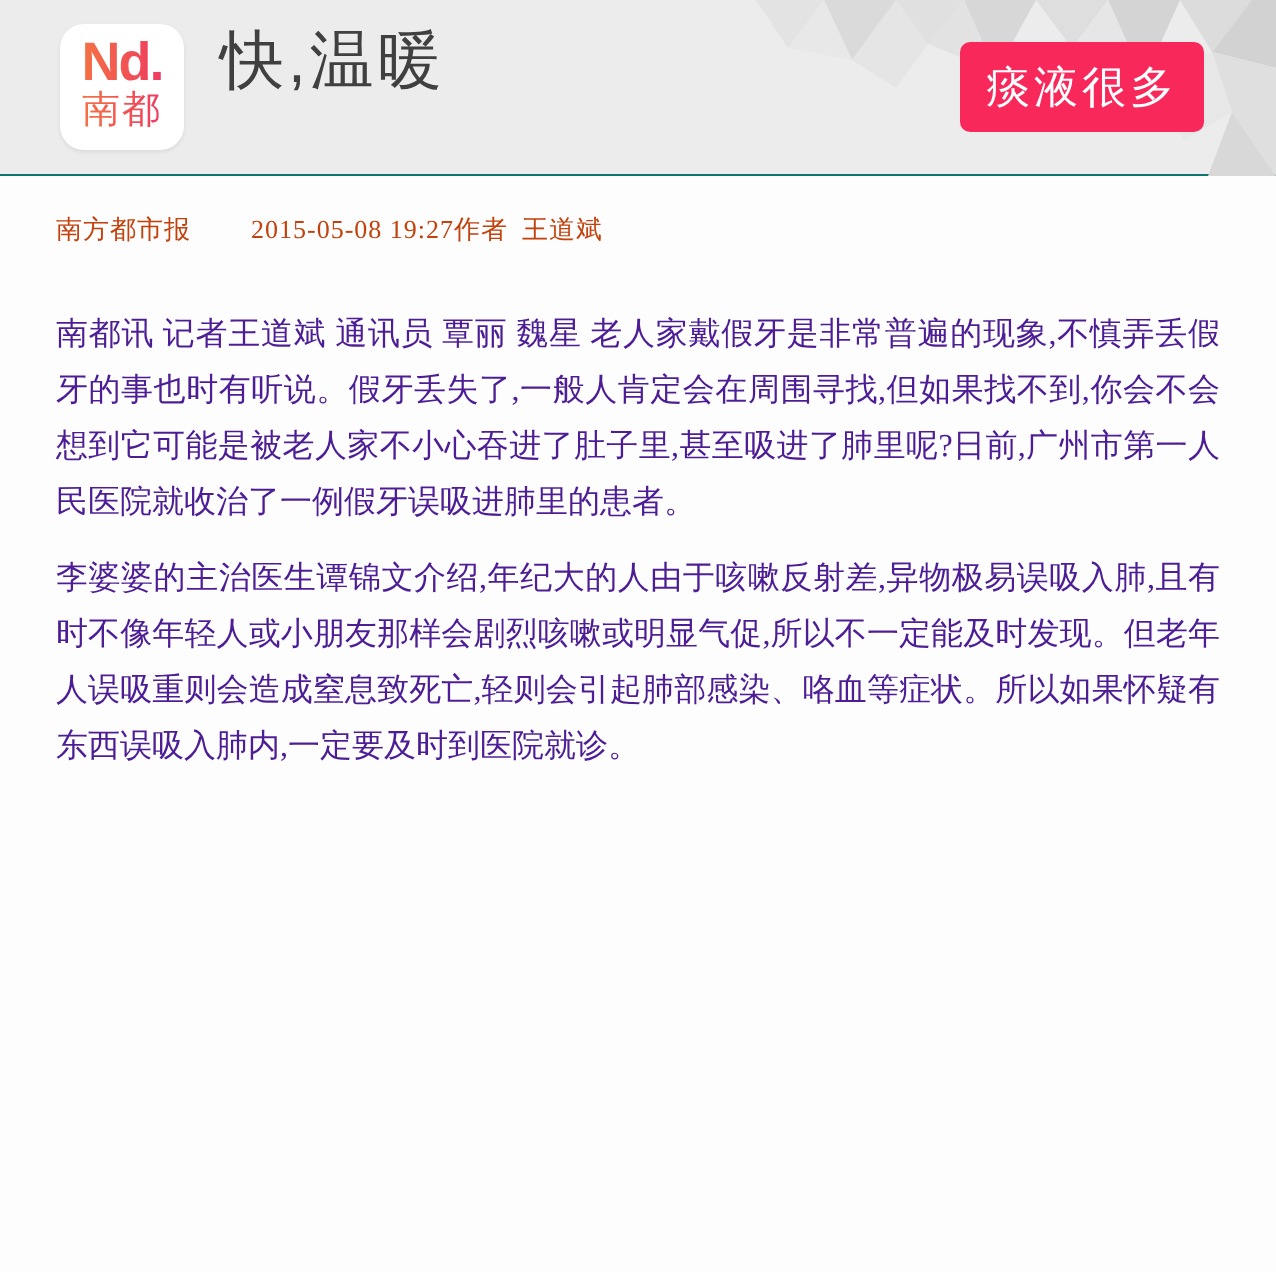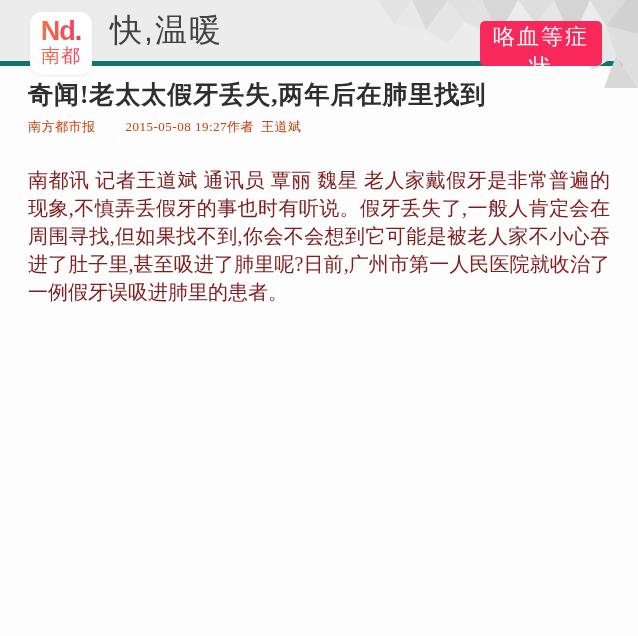--- a/index.html
+++ b/index.html
@@ -3,22 +3,22 @@
 <meta charset="utf-8">
 <style>
   html,body{margin:0;padding:0;}
   body{
     width:638px;height:636px;overflow:hidden;
     background:#fdfdfd;
     font-family:"Liberation Serif", serif;
   }
   
   .banner{
-    position:relative;height:66px;background:#ececec;
-    border-bottom:5px solid #0f766e;box-sizing:border-box;
+    position:relative;height:88px;background:#ececec;
+    border-bottom:1px solid #0f766e;box-sizing:border-box;
   }
   .facet{position:absolute;top:0;right:0;height:88px;pointer-events:none;}
   .logo{
     position:absolute;left:30px;top:12px;width:62px;height:63px;
     background:#ffffff;border-radius:12px;text-align:center;
     box-shadow:0 1px 2px rgba(0,0,0,.08);
     font-family:"Liberation Sans", sans-serif;
   }
   .logo-mark{
     display:block;margin-top:5px;font-size:27px;font-weight:bold;
@@ -56,22 +56,22 @@
     margin:0;font-size:25px;line-height:34px;font-weight:bold;
     color:#2e2e2e;letter-spacing:1px;
   }
   .meta{
     margin-top:6px;font-size:13px;color:#c2410c;letter-spacing:.5px;
   }
   .meta-source{margin-right:30px;}
   .meta-author{margin-left:7px;}
   .article-body{margin-top:30px;}
   .article-body p{
-    margin:10px 0 0;font-size:20px;line-height:28px;
-    color:#7f1d1d;text-align:justify;
+    margin:10px 0 0;font-size:16px;line-height:28px;
+    color:#4c1d95;text-align:justify;
   }
   .article-body p:first-child{margin-top:0;}
 </style>
 </head>
 <body>
 
 <header class="banner">
   <svg class="facet" width="260" height="88" viewBox="0 0 260 88" xmlns="http://www.w3.org/2000/svg">
     <polygon points="0,0 34,0 16,24" fill="#e3e3e3"></polygon>
     <polygon points="34,0 70,0 48,30" fill="#dadada"></polygon>
@@ -90,26 +90,26 @@
     <polygon points="238,56 260,88 226,88" fill="#d8d8d8"></polygon>
   </svg>
 
   <div class="logo">
     <span class="logo-mark">Nd.</span>
     <span class="logo-name">南都</span>
   </div>
 
   <div class="banner-title">快,温暖</div>
 
-  <button class="download-btn">咯血等症状</button>
+  <button class="download-btn">痰液很多</button>
 </header>
 
 <main class="content">
-  <h1 class="article-title">奇闻!老太太假牙丢失,两年后在肺里找到</h1>
 
   <div class="meta">
     <span class="meta-source">南方都市报</span><span class="meta-datetime">2015-05-08 19:27</span><span class="meta-author-label">作者</span><span class="meta-author">王道斌</span>
   </div>
 
   <div class="article-body">
     <p>南都讯 记者王道斌 通讯员 覃丽 魏星 老人家戴假牙是非常普遍的现象,不慎弄丢假牙的事也时有听说。假牙丢失了,一般人肯定会在周围寻找,但如果找不到,你会不会想到它可能是被老人家不小心吞进了肚子里,甚至吸进了肺里呢?日前,广州市第一人民医院就收治了一例假牙误吸进肺里的患者。</p>
+    <p>李婆婆的主治医生谭锦文介绍,年纪大的人由于咳嗽反射差,异物极易误吸入肺,且有时不像年轻人或小朋友那样会剧烈咳嗽或明显气促,所以不一定能及时发现。但老年人误吸重则会造成窒息致死亡,轻则会引起肺部感染、咯血等症状。所以如果怀疑有东西误吸入肺内,一定要及时到医院就诊。</p>
   </div>
 </main>
 
 </body></html>

